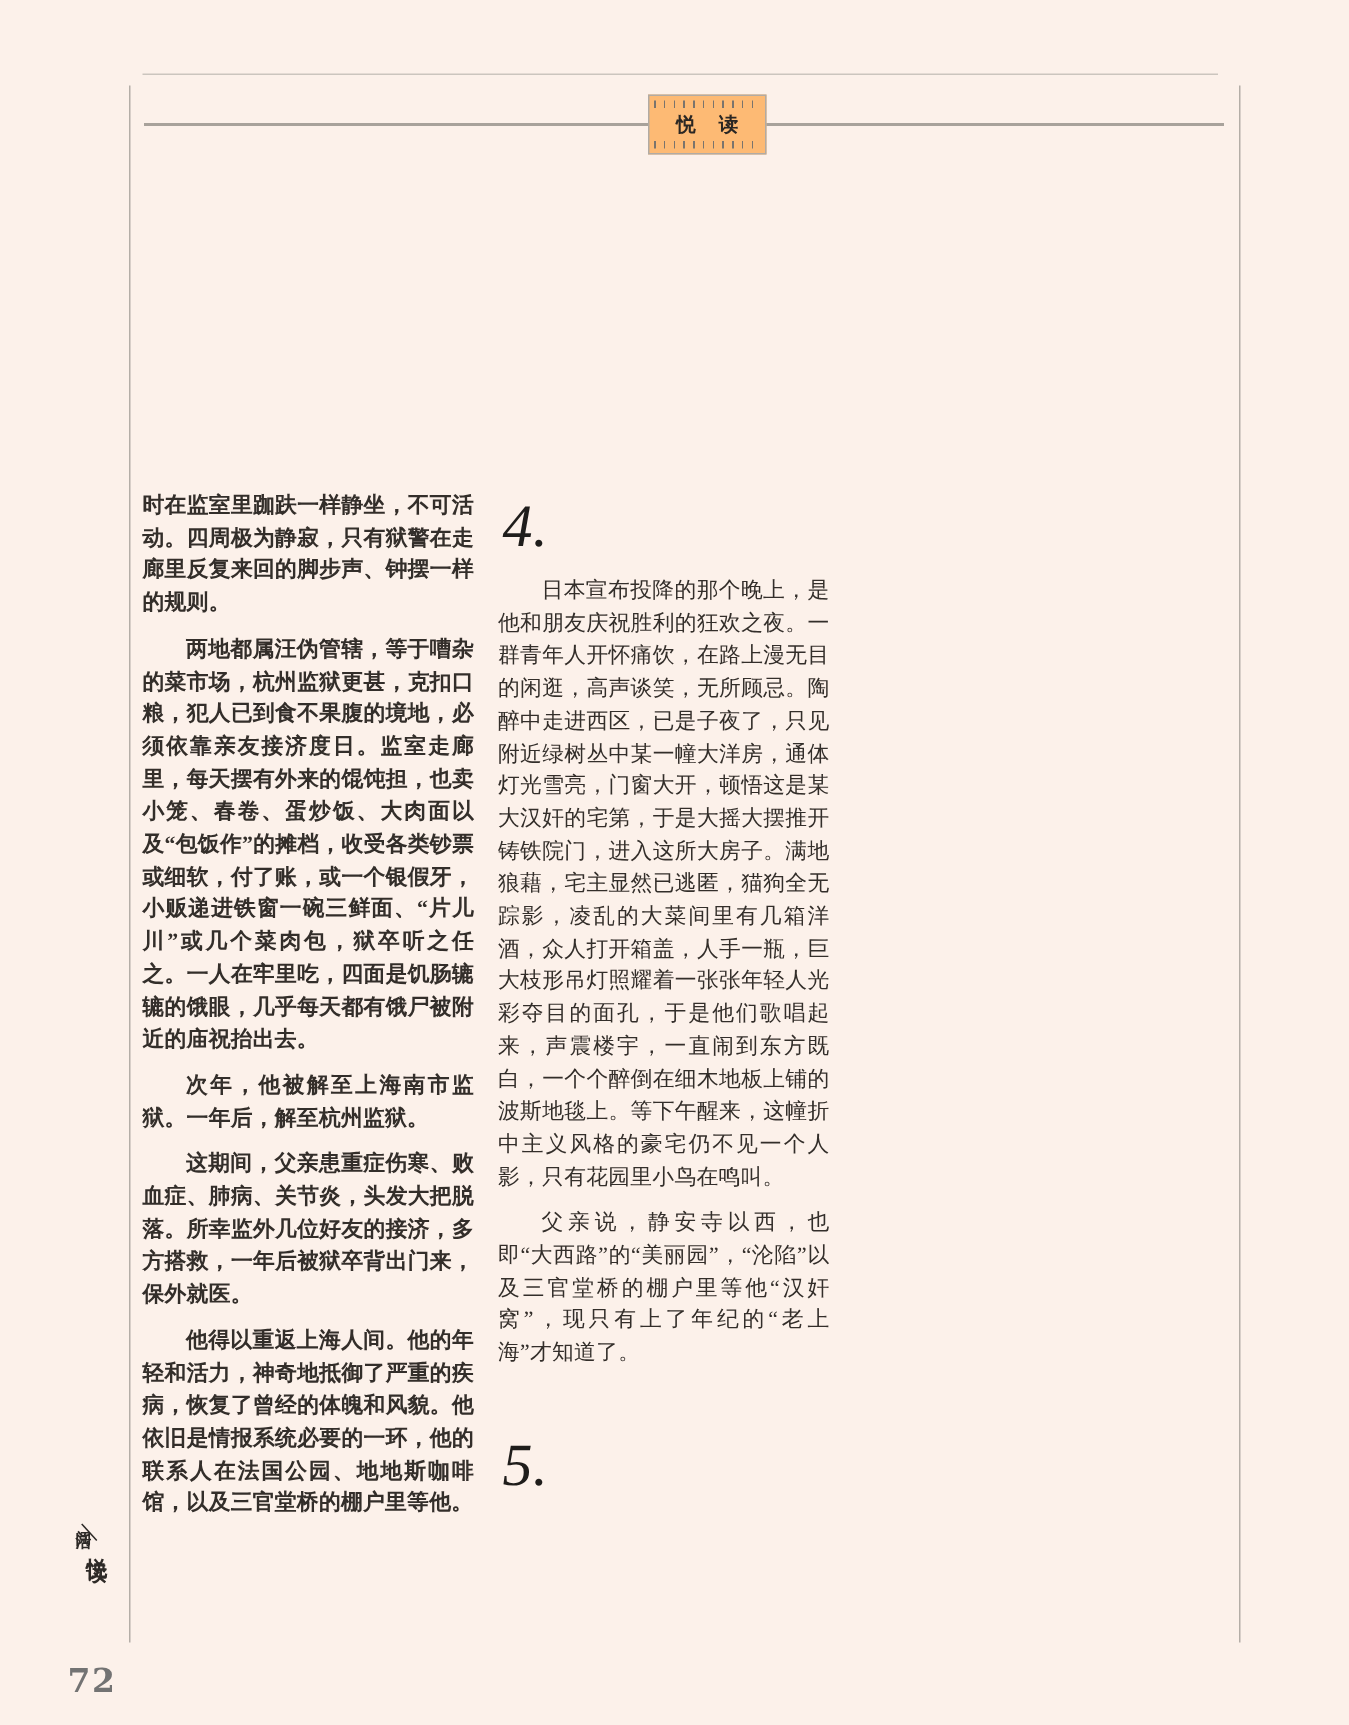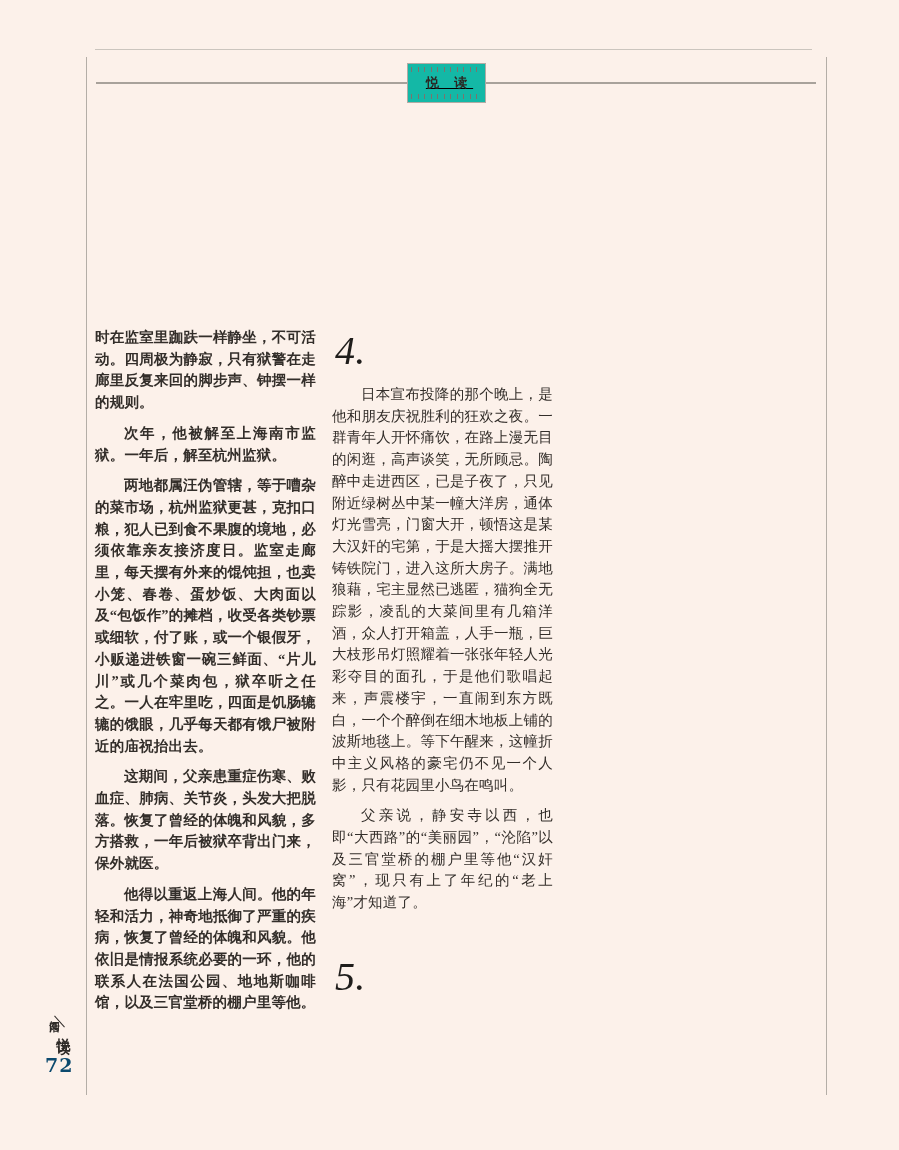--- a/index.html
+++ b/index.html
@@ -6,22 +6,22 @@
   body{width:899px;height:1150px;font-family:"Liberation Serif",serif;}
   .page{position:relative;width:899px;height:1150px;background:#fcf1ea;overflow:hidden;}
 
   
   .rule-top{position:absolute;left:95px;top:49px;width:717px;height:1px;background:#cbc5be;}
   .rule-header{position:absolute;left:96px;top:82px;width:720px;height:2px;background:#a8a29b;}
   .vline-left{position:absolute;left:86px;top:57px;width:1px;height:1038px;background:#b4aea7;}
   .vline-right{position:absolute;left:826px;top:57px;width:1px;height:1038px;background:#b4aea7;}
 
   
-  .header-box{position:absolute;left:407px;top:63px;width:77px;height:38px;background:#14b8a6;
-    border:1px solid #b1aba4;z-index:2;display:flex;align-items:center;justify-content:center;text-decoration:underline;}
+  .header-box{position:absolute;left:432px;top:63px;width:77px;height:38px;background:#fdba74;
+    border:1px solid #b1aba4;z-index:2;display:flex;align-items:center;justify-content:center;}
   .tick-strip{position:absolute;left:3px;right:3px;height:5px;
     background:repeating-linear-gradient(90deg,#7a746d 0,#7a746d 1px,transparent 1px,transparent 6.5px);}
   .tick-strip.top{top:3px;}
   .tick-strip.bottom{bottom:3px;}
   .header-box-label{font-size:13px;color:#2b2723;letter-spacing:6px;text-indent:6px;font-weight:600;}
 
   
   .col{position:absolute;color:#332e2a;font-size:14.5px;line-height:21.7px;
     text-align:justify;word-break:break-all;letter-spacing:0.2px;}
   .col-left{left:95px;top:327px;width:221px;font-weight:bold;}
@@ -32,44 +32,44 @@
     line-height:1.05;color:#1f1d1b;margin:0 0 12px 3px;font-weight:400;}
   .section-gap{margin-top:42px;}
 
   
   .footer-sidebar{position:absolute;left:42px;top:1012px;width:34px;color:#2e2a27;
     display:flex;flex-direction:column;align-items:center;}
   .v-text{writing-mode:vertical-rl;text-orientation:upright;}
   .sidebar-top{font-size:10.5px;font-weight:700;letter-spacing:2px;transform:translateX(-5px);}
   .sidebar-slash{width:15px;height:0;border-top:1.5px solid #2e2a27;transform:rotate(48deg);margin:5px 0;}
   .sidebar-bottom{font-size:14px;font-weight:600;letter-spacing:3px;transform:translateX(4px);}
-  .page-number{position:absolute;left:45px;top:1054px;font-size:19px;font-weight:700;
-    letter-spacing:1px;color:#0c4a6e;font-family:"DejaVu Serif","Liberation Serif",serif;}
+  .page-number{position:absolute;left:45px;top:1108px;font-size:22px;font-weight:700;
+    letter-spacing:1px;color:#737373;font-family:"DejaVu Serif","Liberation Serif",serif;}
 </style>
 </head>
 <body>
 
 <div class="page">
 
   <div class="rule-top"></div>
   <div class="rule-header"></div>
   <div class="vline-left"></div>
   <div class="vline-right"></div>
 
   <div class="header-box">
     <div class="tick-strip top"></div>
     <div class="tick-strip bottom"></div>
     <span class="header-box-label">悦 读</span>
   </div>
 
   <div class="col col-left">
     <p class="no-indent">时在监室里跏趺一样静坐，不可活动。四周极为静寂，只有狱警在走廊里反复来回的脚步声、钟摆一样的规则。</p>
+    <p>两地都属汪伪管辖，等于嘈杂的菜市场，杭州监狱更甚，克扣口粮，犯人已到食不果腹的境地，必须依靠亲友接济度日。监室走廊里，每天摆有外来的馄饨担，也卖小笼、春卷、蛋炒饭、大肉面以及“包饭作”的摊档，收受各类钞票或细软，付了账，或一个银假牙，小贩递进铁窗一碗三鲜面、“片儿川”或几个菜肉包，狱卒听之任之。一人在牢里吃，四面是饥肠辘辘的饿眼，几乎每天都有饿尸被附近的庙祝抬出去。</p>
     <p>次年，他被解至上海南市监狱。一年后，解至杭州监狱。</p>
-    <p>两地都属汪伪管辖，等于嘈杂的菜市场，杭州监狱更甚，克扣口粮，犯人已到食不果腹的境地，必须依靠亲友接济度日。监室走廊里，每天摆有外来的馄饨担，也卖小笼、春卷、蛋炒饭、大肉面以及“包饭作”的摊档，收受各类钞票或细软，付了账，或一个银假牙，小贩递进铁窗一碗三鲜面、“片儿川”或几个菜肉包，狱卒听之任之。一人在牢里吃，四面是饥肠辘辘的饿眼，几乎每天都有饿尸被附近的庙祝抬出去。</p>
-    <p>这期间，父亲患重症伤寒、败血症、肺病、关节炎，头发大把脱落。恢复了曾经的体魄和风貌，多方搭救，一年后被狱卒背出门来，保外就医。</p>
+    <p>这期间，父亲患重症伤寒、败血症、肺病、关节炎，头发大把脱落。所幸监外几位好友的接济，多方搭救，一年后被狱卒背出门来，保外就医。</p>
     <p>他得以重返上海人间。他的年轻和活力，神奇地抵御了严重的疾病，恢复了曾经的体魄和风貌。他依旧是情报系统必要的一环，他的联系人在法国公园、地地斯咖啡馆，以及三官堂桥的棚户里等他。</p>
   </div>
 
   <div class="col col-right">
     <div class="section-number">4.</div>
     <p>日本宣布投降的那个晚上，是他和朋友庆祝胜利的狂欢之夜。一群青年人开怀痛饮，在路上漫无目的闲逛，高声谈笑，无所顾忌。陶醉中走进西区，已是子夜了，只见附近绿树丛中某一幢大洋房，通体灯光雪亮，门窗大开，顿悟这是某大汉奸的宅第，于是大摇大摆推开铸铁院门，进入这所大房子。满地狼藉，宅主显然已逃匿，猫狗全无踪影，凌乱的大菜间里有几箱洋酒，众人打开箱盖，人手一瓶，巨大枝形吊灯照耀着一张张年轻人光彩夺目的面孔，于是他们歌唱起来，声震楼宇，一直闹到东方既白，一个个醉倒在细木地板上铺的波斯地毯上。等下午醒来，这幢折中主义风格的豪宅仍不见一个人影，只有花园里小鸟在鸣叫。</p>
     <p>父亲说，静安寺以西，也即“大西路”的“美丽园”，“沦陷”以及三官堂桥的棚户里等他“汉奸窝”，现只有上了年纪的“老上海”才知道了。</p>
 
     <div class="section-number section-gap">5.</div>
   </div>

